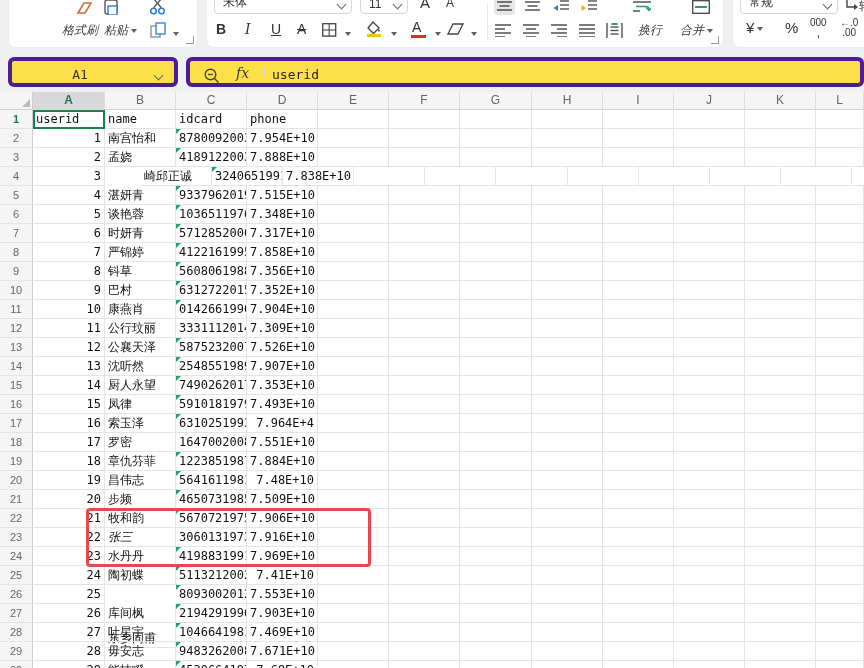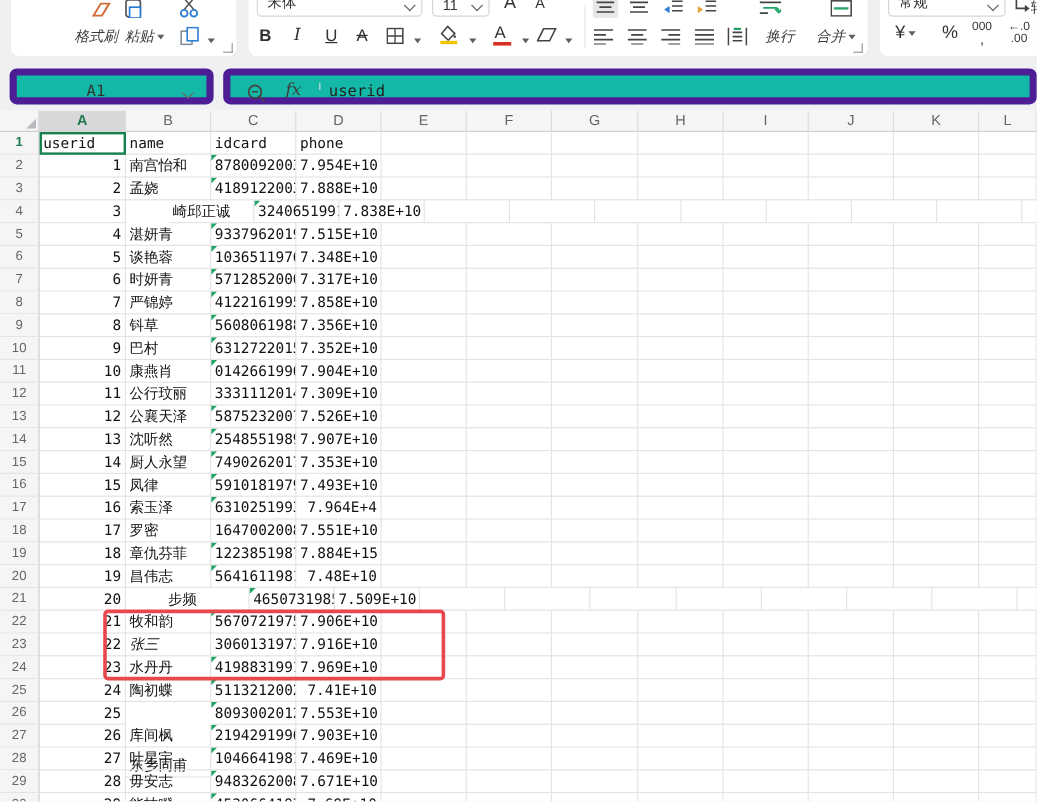--- a/index.html
+++ b/index.html
@@ -21,21 +21,21 @@
   .fmt-letter{font-size:14px;color:#333;top:19px;height:21px;line-height:21px;}
   .combo{position:absolute;border:1px solid #d6d6d8;border-radius:4px;background:#fff;box-sizing:border-box;z-index:3;}
   .combo .ctext{position:absolute;left:8px;bottom:2px;font-size:12px;color:#333;}
   .combo .chev{position:absolute;right:6px;bottom:5px;}
   .chev{display:inline-block;width:6px;height:6px;border-right:1.2px solid #666;border-bottom:1.2px solid #666;transform:rotate(45deg);}
   .vdiv{position:absolute;top:4px;height:36px;width:1px;background:#e6e6e8;z-index:3;}
   .dlauncher{position:absolute;width:7px;height:7px;border-right:1.3px solid #9a9a9a;border-bottom:1.3px solid #9a9a9a;z-index:3;}
   .selbg{background:#e7e7e9;border-radius:3px;}
   .colorbar{position:absolute;left:0;bottom:0;height:3px;width:15px;}
   
-  .frpanel{position:absolute;top:57px;height:30px;background:#14b8a6;border-radius:6px;border:6px solid #4c1d95;box-sizing:border-box;z-index:2;}
+  .frpanel{position:absolute;top:57px;height:30px;background:#fde047;border-radius:6px;border:4px solid #4c1d95;box-sizing:border-box;z-index:2;}
   #name-box{left:8px;width:170px;}
   #formula-box{left:186px;width:678px;}
   #name-ref{position:absolute;left:0;right:26px;top:0;bottom:0;text-align:center;line-height:28px;font-size:13px;color:#333;font-family:"DejaVu Sans Mono",monospace;}
   #fx-label{position:absolute;left:46px;top:4px;font-family:"DejaVu Serif",serif;font-style:italic;font-size:14px;color:#3c3c3c;}
   #formula-value{position:absolute;left:82px;top:6px;font-size:13px;color:#222;font-family:"DejaVu Sans Mono",monospace;}
   .fsep{position:absolute;left:74px;top:6px;bottom:6px;width:1px;background:#d8d8da;}
   
   #sheet{position:absolute;left:0;top:92px;width:864px;height:576px;background:#fff;overflow:hidden;z-index:1;}
   #colheads{position:absolute;left:0;top:0;height:18px;width:864px;background:#f5f5f6;border-bottom:1px solid #cfcfd2;box-sizing:border-box;display:flex;}
   .colhead{height:18px;line-height:17px;text-align:center;font-size:12px;color:#64666b;border-right:1px solid #dcdcdf;box-sizing:border-box;flex:none;}
@@ -572,21 +572,21 @@
         <div class="cell" style="width: 71px;"></div>
         <div class="cell" style="width: 71px;"></div>
         <div class="cell" style="width: 71px;"></div>
         <div class="cell" style="width: 48px;"></div>
       </div>
       <div class="grow">
         <div class="gut">19</div>
         <div class="cell ra" style="width: 72px;">18</div>
         <div class="cell" style="width: 71px;">章仇芬菲</div>
         <div class="cell" style="width: 71px;"><span class="mk"></span>1223851987</div>
-        <div class="cell ra" style="width: 71px;">7.884E+15</div>
+        <div class="cell ra" style="width: 71px;">7.884E+10</div>
         <div class="cell" style="width: 71px;"></div>
         <div class="cell" style="width: 71px;"></div>
         <div class="cell" style="width: 72px;"></div>
         <div class="cell" style="width: 71px;"></div>
         <div class="cell" style="width: 71px;"></div>
         <div class="cell" style="width: 71px;"></div>
         <div class="cell" style="width: 71px;"></div>
         <div class="cell" style="width: 48px;"></div>
       </div>
       <div class="grow">
@@ -600,21 +600,21 @@
         <div class="cell" style="width: 72px;"></div>
         <div class="cell" style="width: 71px;"></div>
         <div class="cell" style="width: 71px;"></div>
         <div class="cell" style="width: 71px;"></div>
         <div class="cell" style="width: 71px;"></div>
         <div class="cell" style="width: 48px;"></div>
       </div>
       <div class="grow">
         <div class="gut">21</div>
         <div class="cell ra" style="width: 72px;">20</div>
-        <div class="cell" style="width: 71px; margin-left: 32px;">步频</div>
+        <div class="cell" style="width: 71px;">步频</div>
         <div class="cell" style="width: 71px;"><span class="mk"></span>4650731985</div>
         <div class="cell ra" style="width: 71px;">7.509E+10</div>
         <div class="cell" style="width: 71px;"></div>
         <div class="cell" style="width: 71px;"></div>
         <div class="cell" style="width: 72px;"></div>
         <div class="cell" style="width: 71px;"></div>
         <div class="cell" style="width: 71px;"></div>
         <div class="cell" style="width: 71px;"></div>
         <div class="cell" style="width: 71px;"></div>
         <div class="cell" style="width: 48px;"></div>

